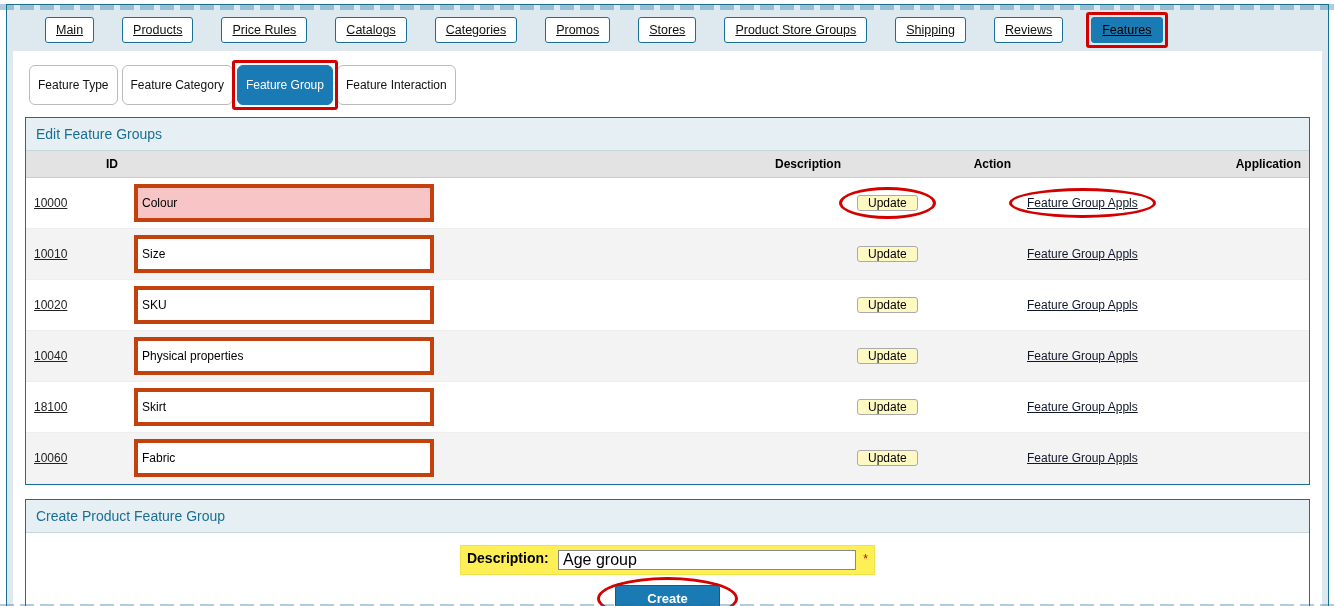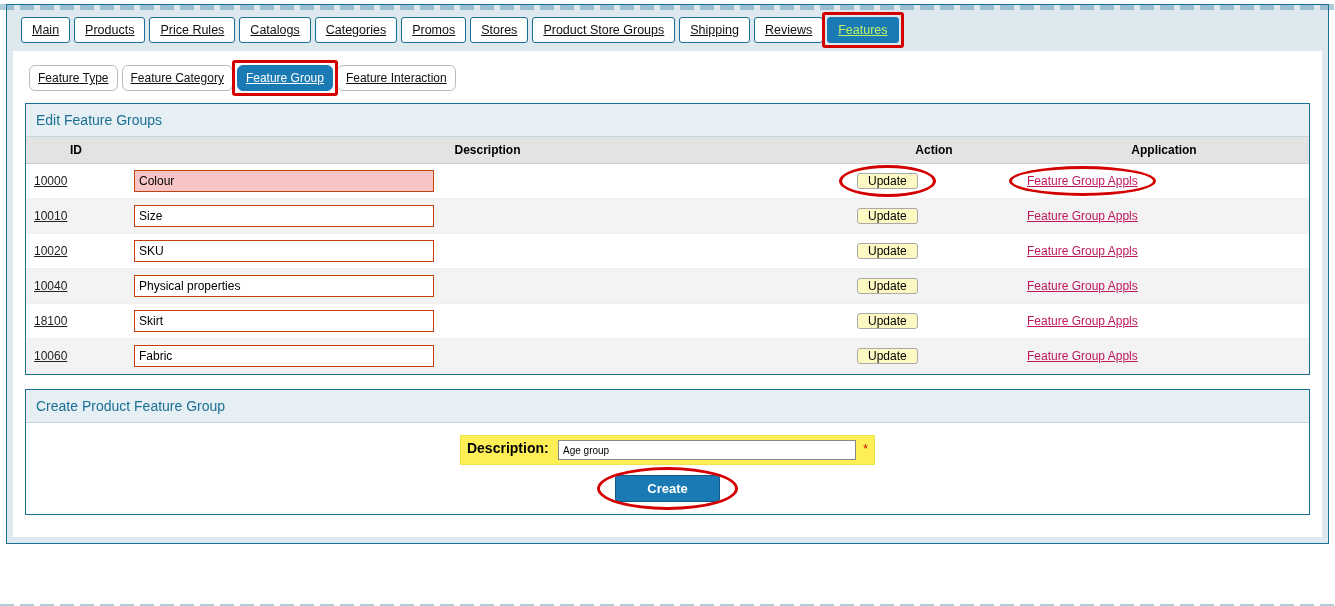--- a/index.html
+++ b/index.html
@@ -29,41 +29,41 @@
     display: inline-block;
     border: 1px solid #1a6f94;
     background: #fff;
     border-radius: 3px;
     padding: 5px 10px;
     margin-right: 4px;
     text-decoration: underline;
     color: #111;
     cursor: pointer;
     font-size: 12.5px;
+    margin-left: 24px;
   }
   .nav-tabs > span.active {
     background: #1a7ab3;
-    color: #bef264;
+    color: #000000;
     border-color: #1a7ab3;
   }
   .subnav-container {
     background: #fff;
     padding: 8px;
   }
   .subnav-tabs {
     padding: 6px 8px 12px 8px;
   }
   .subnav-tabs > span {
     display: inline-block;
     border: 1px solid #bbb;
     background: #fff;
     border-radius: 6px;
-    padding: 5px 8px;
+    padding: 12px 8px;
     margin-right: 4px;
-    text-decoration: underline;
     color: #111;
     cursor: pointer;
     font-size: 12px;
   }
   .subnav-tabs > span.active {
     background: #1a7ab3;
     color: #fff;
     border-color: #1a7ab3;
   }
   .panel {
@@ -78,21 +78,21 @@
     font-size: 14px;
     padding: 8px 10px;
     border-bottom: 1px solid #c5d6df;
   }
   table.grid {
     width: 100%;
     border-collapse: collapse;
     table-layout: fixed;
   }
   table.grid th {
-    text-align: center;
+    text-align: right;
     background: #e3e3e3;
     font-weight: bold;
     padding: 6px 8px;
     border-bottom: 1px solid #ccc;
     font-size: 12px;
   }
   table.grid td {
     padding: 6px 8px;
     border-bottom: 1px solid #eee;
     vertical-align: middle;
@@ -100,36 +100,36 @@
   }
   table.grid tbody tr:nth-child(even) td { background: #f3f3f3; }
   table.grid tbody tr:nth-child(odd) td { background: #fff; }
   .id-link {
     color: #222;
     text-decoration: underline;
     cursor: pointer;
   }
   .desc-input {
     width: 300px;
-    height: 22px;
+    height: 38px;
     font-size: 12px;
     padding: 2px 4px;
-    border: 1px solid #c2410c;
+    border: 4px solid #c2410c;
     background: #fff;
   }
   .update-btn {
     background: #fef9c3;
     border: 1px solid #aaa;
     border-radius: 3px;
     padding: 0 10px;
     font-size: 12px;
     cursor: pointer;
   }
   .app-link {
-    color: #be185d;
+    color: #0f172a;
     text-decoration: underline;
     cursor: pointer;
   }
   .create-body {
     background: #fff;
     text-align: center;
     padding: 12px 8px 12px 8px;
   }
   .create-row {
     display: inline-block;
@@ -141,21 +141,21 @@
   .create-row label {
     font-weight: bold;
     font-size: 14px;
     margin-right: 6px;
   }
   .create-row input {
     width: 298px;
     height: 20px;
     border: 1px solid #888;
     padding: 2px 4px;
-    font-size: 10px;
+    font-size: 16px;
     vertical-align: middle;
   }
   .req { color: #c00; margin-left: 4px; }
   .create-btn {
     background: #1a7ab3;
     color: #fff;
     border: 1px solid #0d5c8c;
     border-radius: 3px;
     padding: 5px 31px;
     font-size: 13px;

